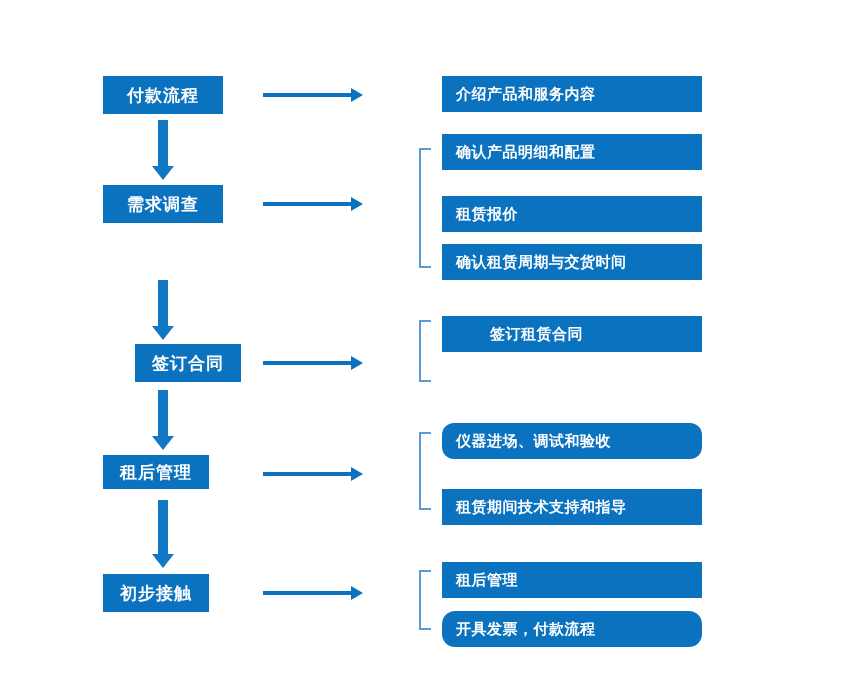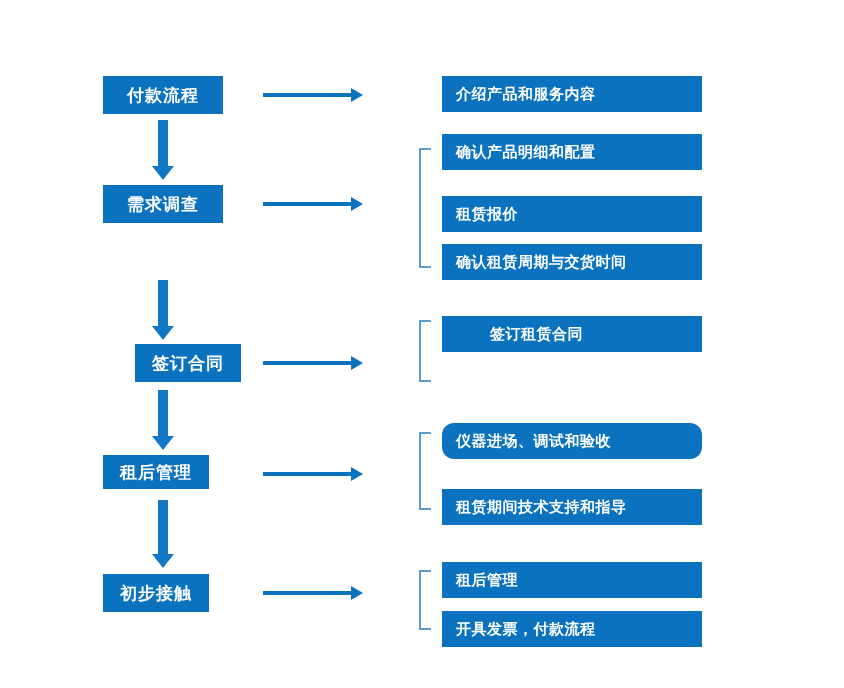--- a/index.html
+++ b/index.html
@@ -206,15 +206,15 @@
 
   <div class="detail-box" style="top:316px;padding-left:48px;">签订租赁合同</div>
 
 
   <div class="detail-box" style="top:423px;border-radius:12px;">仪器进场、调试和验收</div>
 
   <div class="detail-box" style="top:489px;">租赁期间技术支持和指导</div>
 
   <div class="detail-box" style="top:562px;">租后管理</div>
 
-  <div class="detail-box" style="top:611px;">开具发票，付款流程</div>
+  <div class="detail-box" style="top:611px;border-radius:13px;">开具发票，付款流程</div>
 
 </div>
 
 </body></html>

